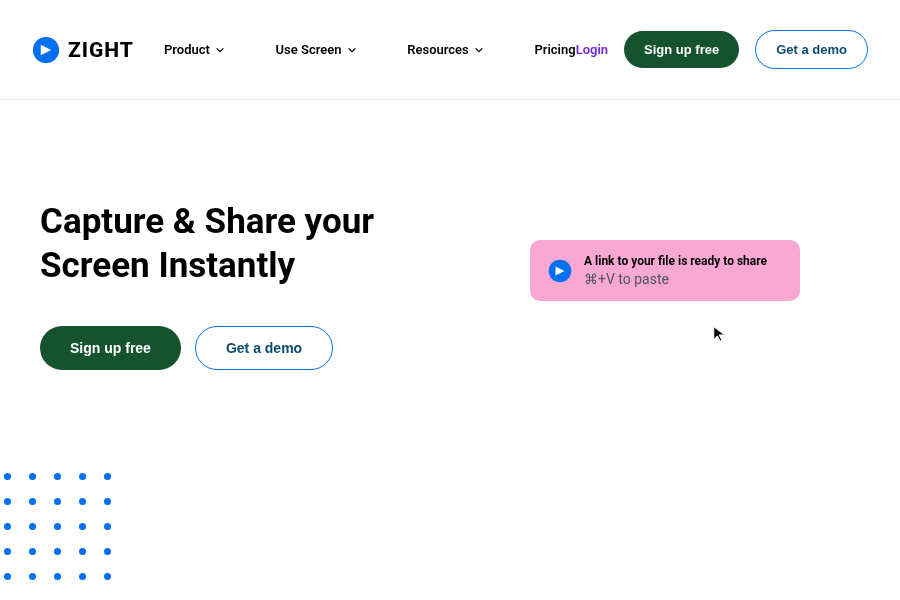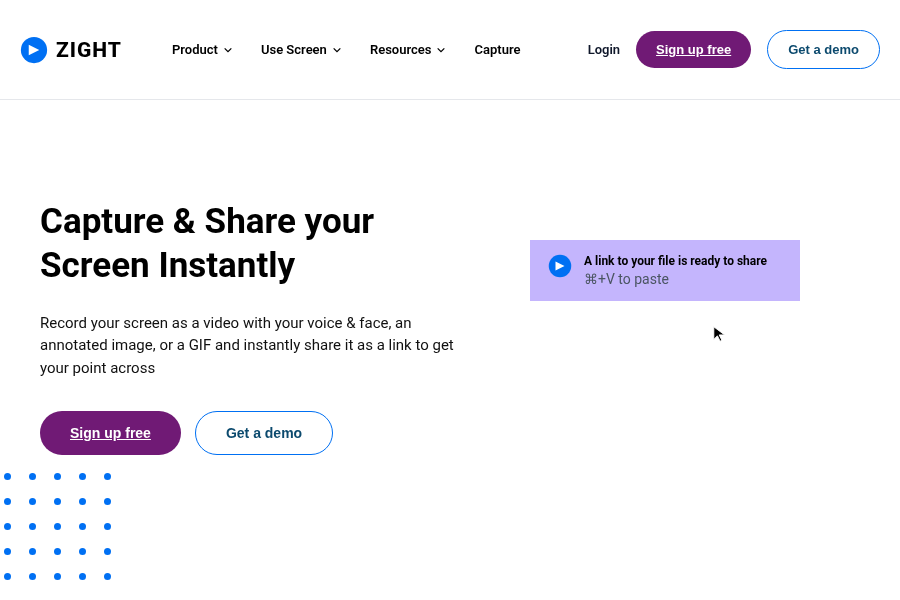--- a/index.html
+++ b/index.html
@@ -12,21 +12,21 @@
       width: 900px;
       height: 600px;
       background: #fff;
       overflow: hidden;
       position: relative;
     }
     .header {
       display: flex;
       align-items: center;
       justify-content: space-between;
-      padding: 30px 20px;
+      padding: 30px 32px;
       border-bottom: 1px solid #e5e7eb;
     }
     .logo {
       display: flex;
       align-items: center;
       gap: 8px;
     }
     .logo-icon {
       width: 28px;
       height: 28px;
@@ -34,22 +34,23 @@
     .logo-text {
       font-size: 21px;
       font-weight: 800;
       letter-spacing: 1px;
       color: #000;
     }
     .nav {
       display: flex;
       align-items: center;
       gap: 28px;
-      margin-left: 50px;
+      margin-left: 30px;
       flex: 1;
+      justify-content: space-between;
     }
     .nav-item {
       display: flex;
       align-items: center;
       gap: 5px;
       font-size: 13px;
       font-weight: 600;
       color: #000;
       cursor: pointer;
     }
@@ -58,79 +59,79 @@
       height: 10px;
     }
     .header-actions {
       display: flex;
       align-items: center;
       gap: 16px;
     }
     .login-link {
       font-size: 13px;
       font-weight: 600;
-      color: #0f172a;
+      color: #6d28d9;
       cursor: pointer;
     }
     .btn {
       padding: 11px 20px;
       border-radius: 24px;
       font-size: 13px;
       font-weight: 600;
       cursor: pointer;
       border: none;
     }
     .btn-primary {
-      background: #701a75;
+      background: #14532d;
       color: #fff;
-      text-decoration: underline;
     }
     .btn-outline {
       background: #fff;
       color: #0c4a6e;
       border: 1.5px solid #0070f3;
     }
     .hero {
       display: flex;
       padding: 100px 40px 0 40px;
       position: relative;
     }
     .hero-left {
       flex: 1;
       max-width: 440px;
     }
     .hero-title {
       font-size: 35px;
       font-weight: 700;
       line-height: 1.25;
       color: #000;
-      margin-bottom: 24px;
+      margin-bottom: 38px;
     }
     .hero-subtitle {
       font-size: 15px;
       line-height: 1.5;
       color: #111;
       margin-bottom: 32px;
     }
     .hero-actions {
       display: flex;
       gap: 14px;
     }
     .hero-actions .btn {
       padding: 13px 30px;
       font-size: 14px;
     }
     .notification {
       position: absolute;
       right: 100px;
       top: 140px;
-      background: #c4b5fd;
-      border-radius: 0;
+      background: #f9a8d4;
+      border-radius: 10px;
       padding: 14px 18px;
       display: flex;
+      align-items: center;
       gap: 12px;
       width: 270px;
     }
     .notif-icon {
       width: 24px;
       height: 24px;
       flex-shrink: 0;
     }
     .notif-content {
       flex: 1;
@@ -194,35 +195,34 @@
           <path d="M2 4 L6 8 L10 4" stroke="#000" stroke-width="1.5" fill="none"></path>
         </svg>
     </div>
     <div class="nav-item">
       <span>Resources</span>
       <svg class="chevron" viewBox="0 0 12 12">
           <path d="M2 4 L6 8 L10 4" stroke="#000" stroke-width="1.5" fill="none"></path>
         </svg>
     </div>
     <div class="nav-item">
-      <span>Capture</span>
+      <span>Pricing</span>
     </div>
   </nav>
 
   <div class="header-actions">
     <a class="login-link">Login</a>
     <button class="btn btn-primary">Sign up free</button>
     <button class="btn btn-outline">Get a demo</button>
   </div>
 </header>
 
 <section class="hero">
   <div class="hero-left">
     <h1 class="hero-title">Capture &amp; Share your Screen Instantly</h1>
-    <p class="hero-subtitle">Record your screen as a video with your voice &amp; face, an annotated image, or a GIF and instantly share it as a link to get your point across</p>
     <div class="hero-actions">
       <button class="btn btn-primary">Sign up free</button>
       <button class="btn btn-outline">Get a demo</button>
     </div>
   </div>
 
   <div class="notification">
     <svg class="notif-icon" viewBox="0 0 32 32">
       <circle cx="16" cy="16" r="15" fill="#0070f3"></circle>
       <path d="M 10 10 L 22 16 L 10 22 Z" fill="#fff"></path>

